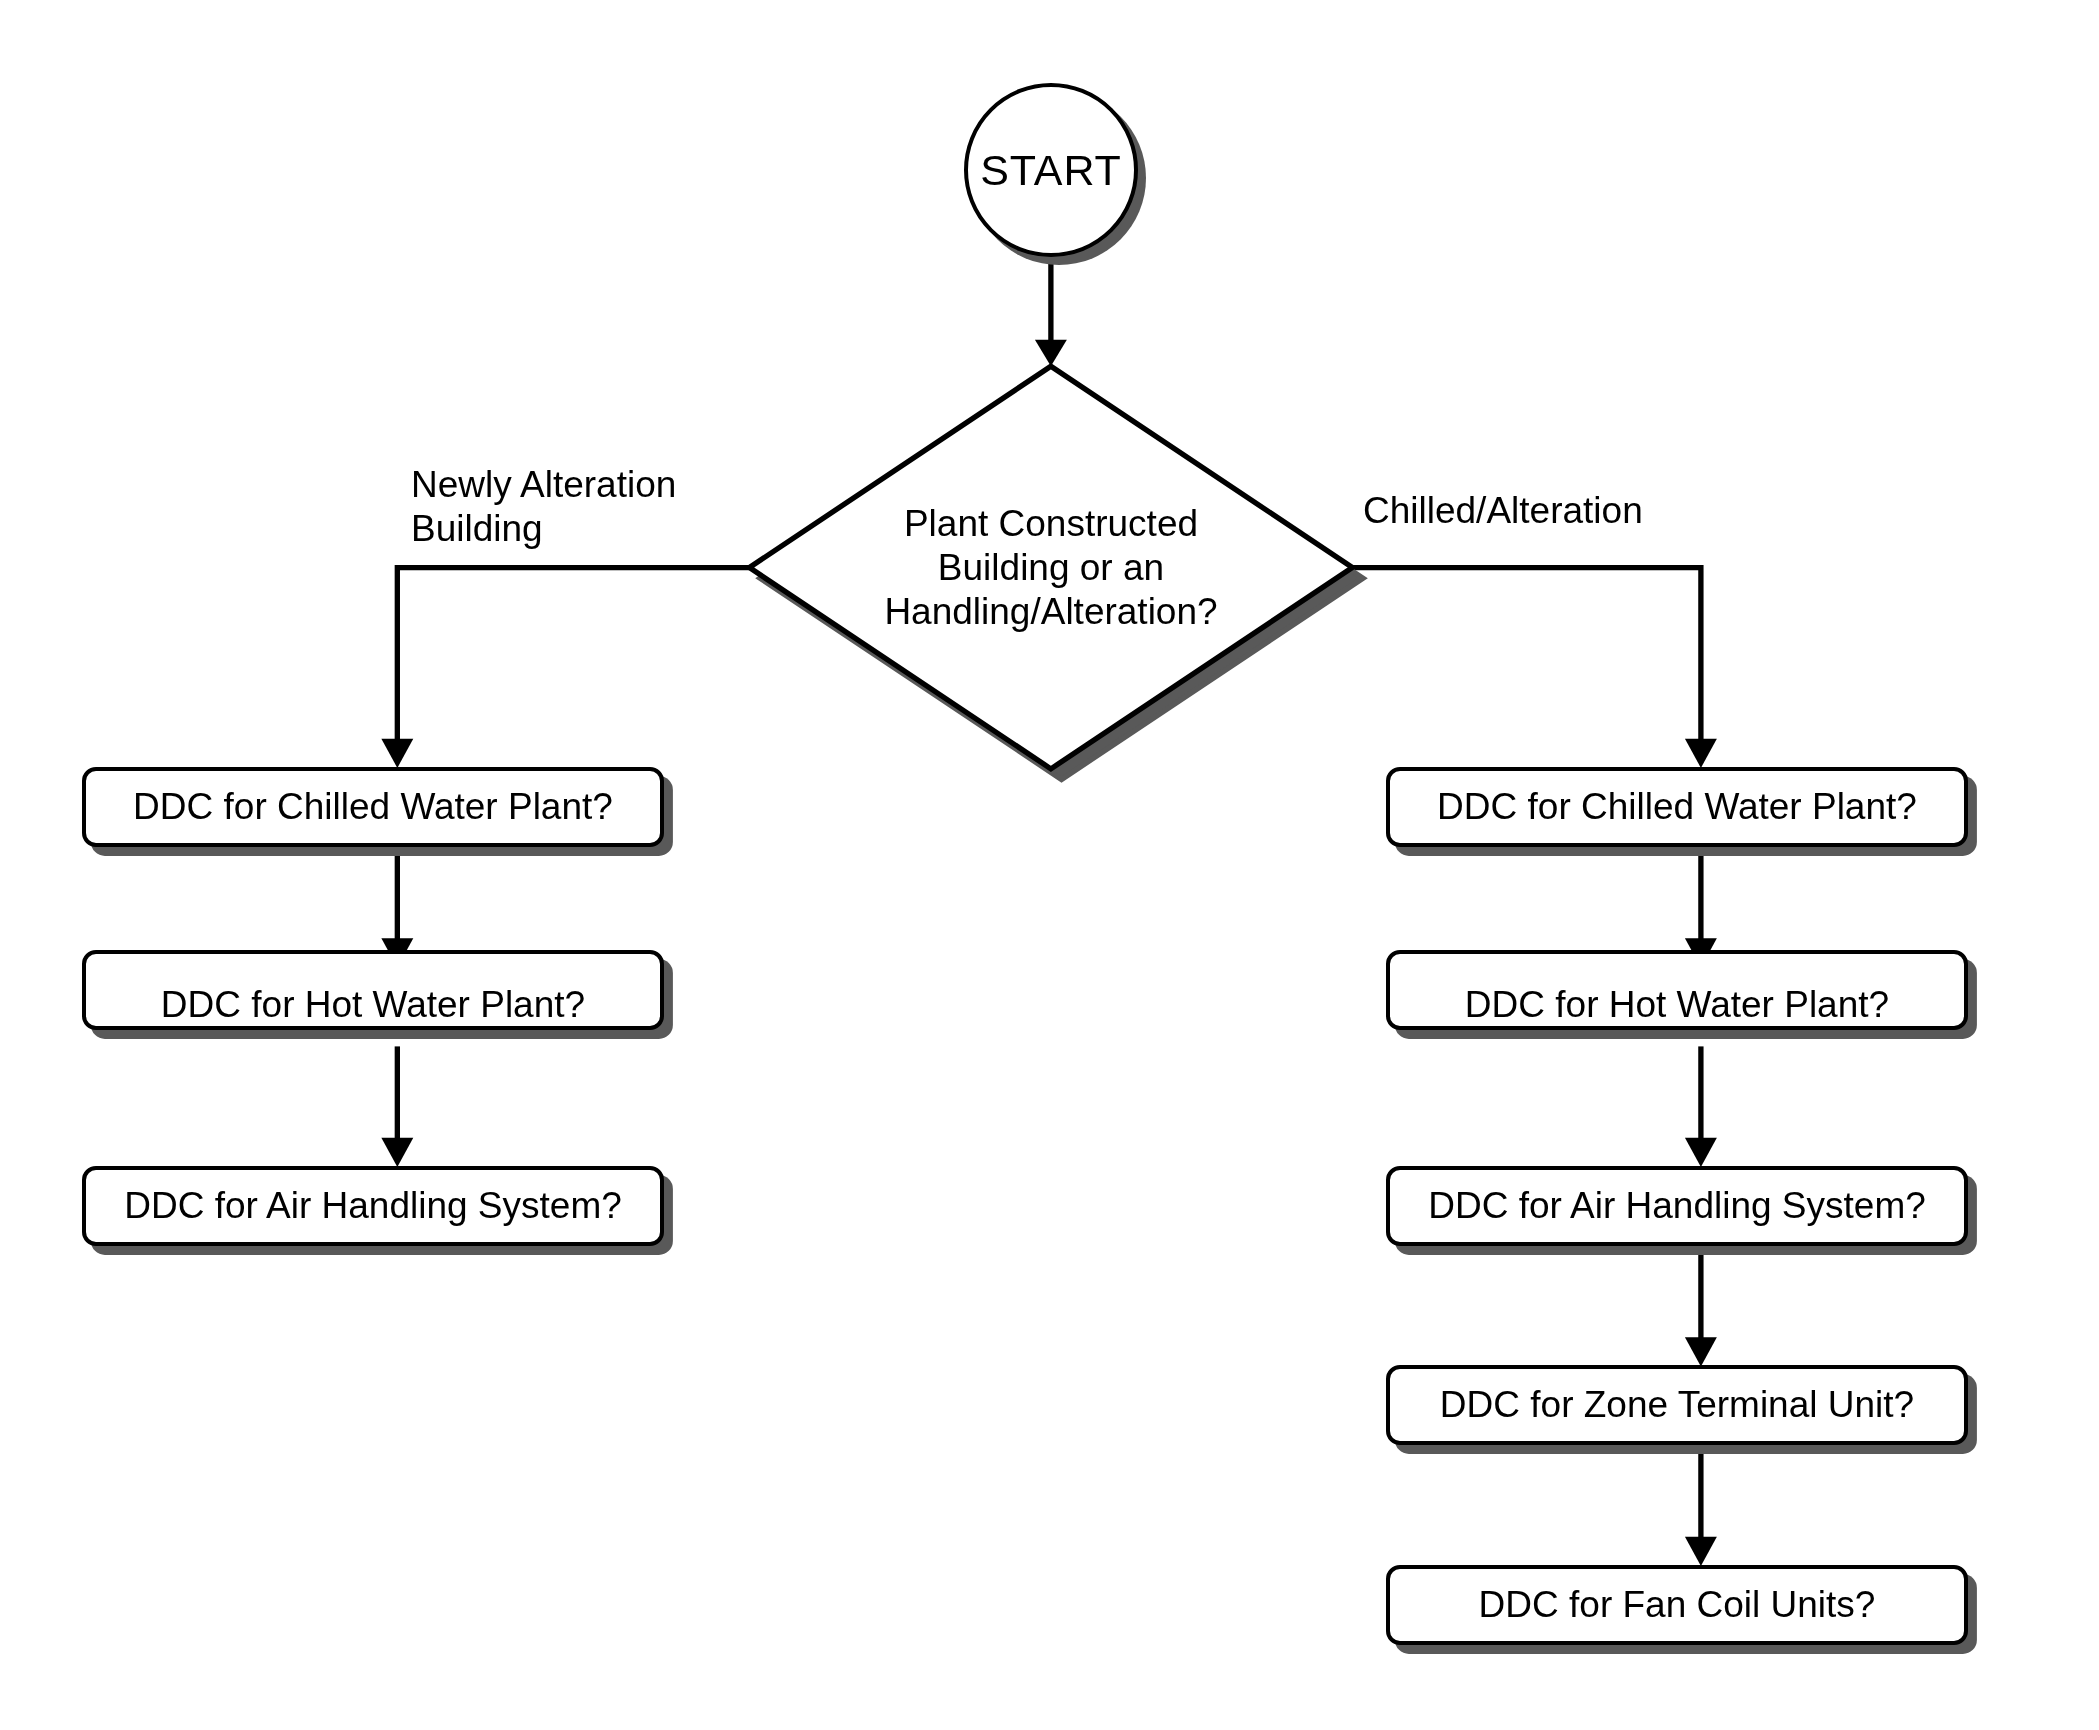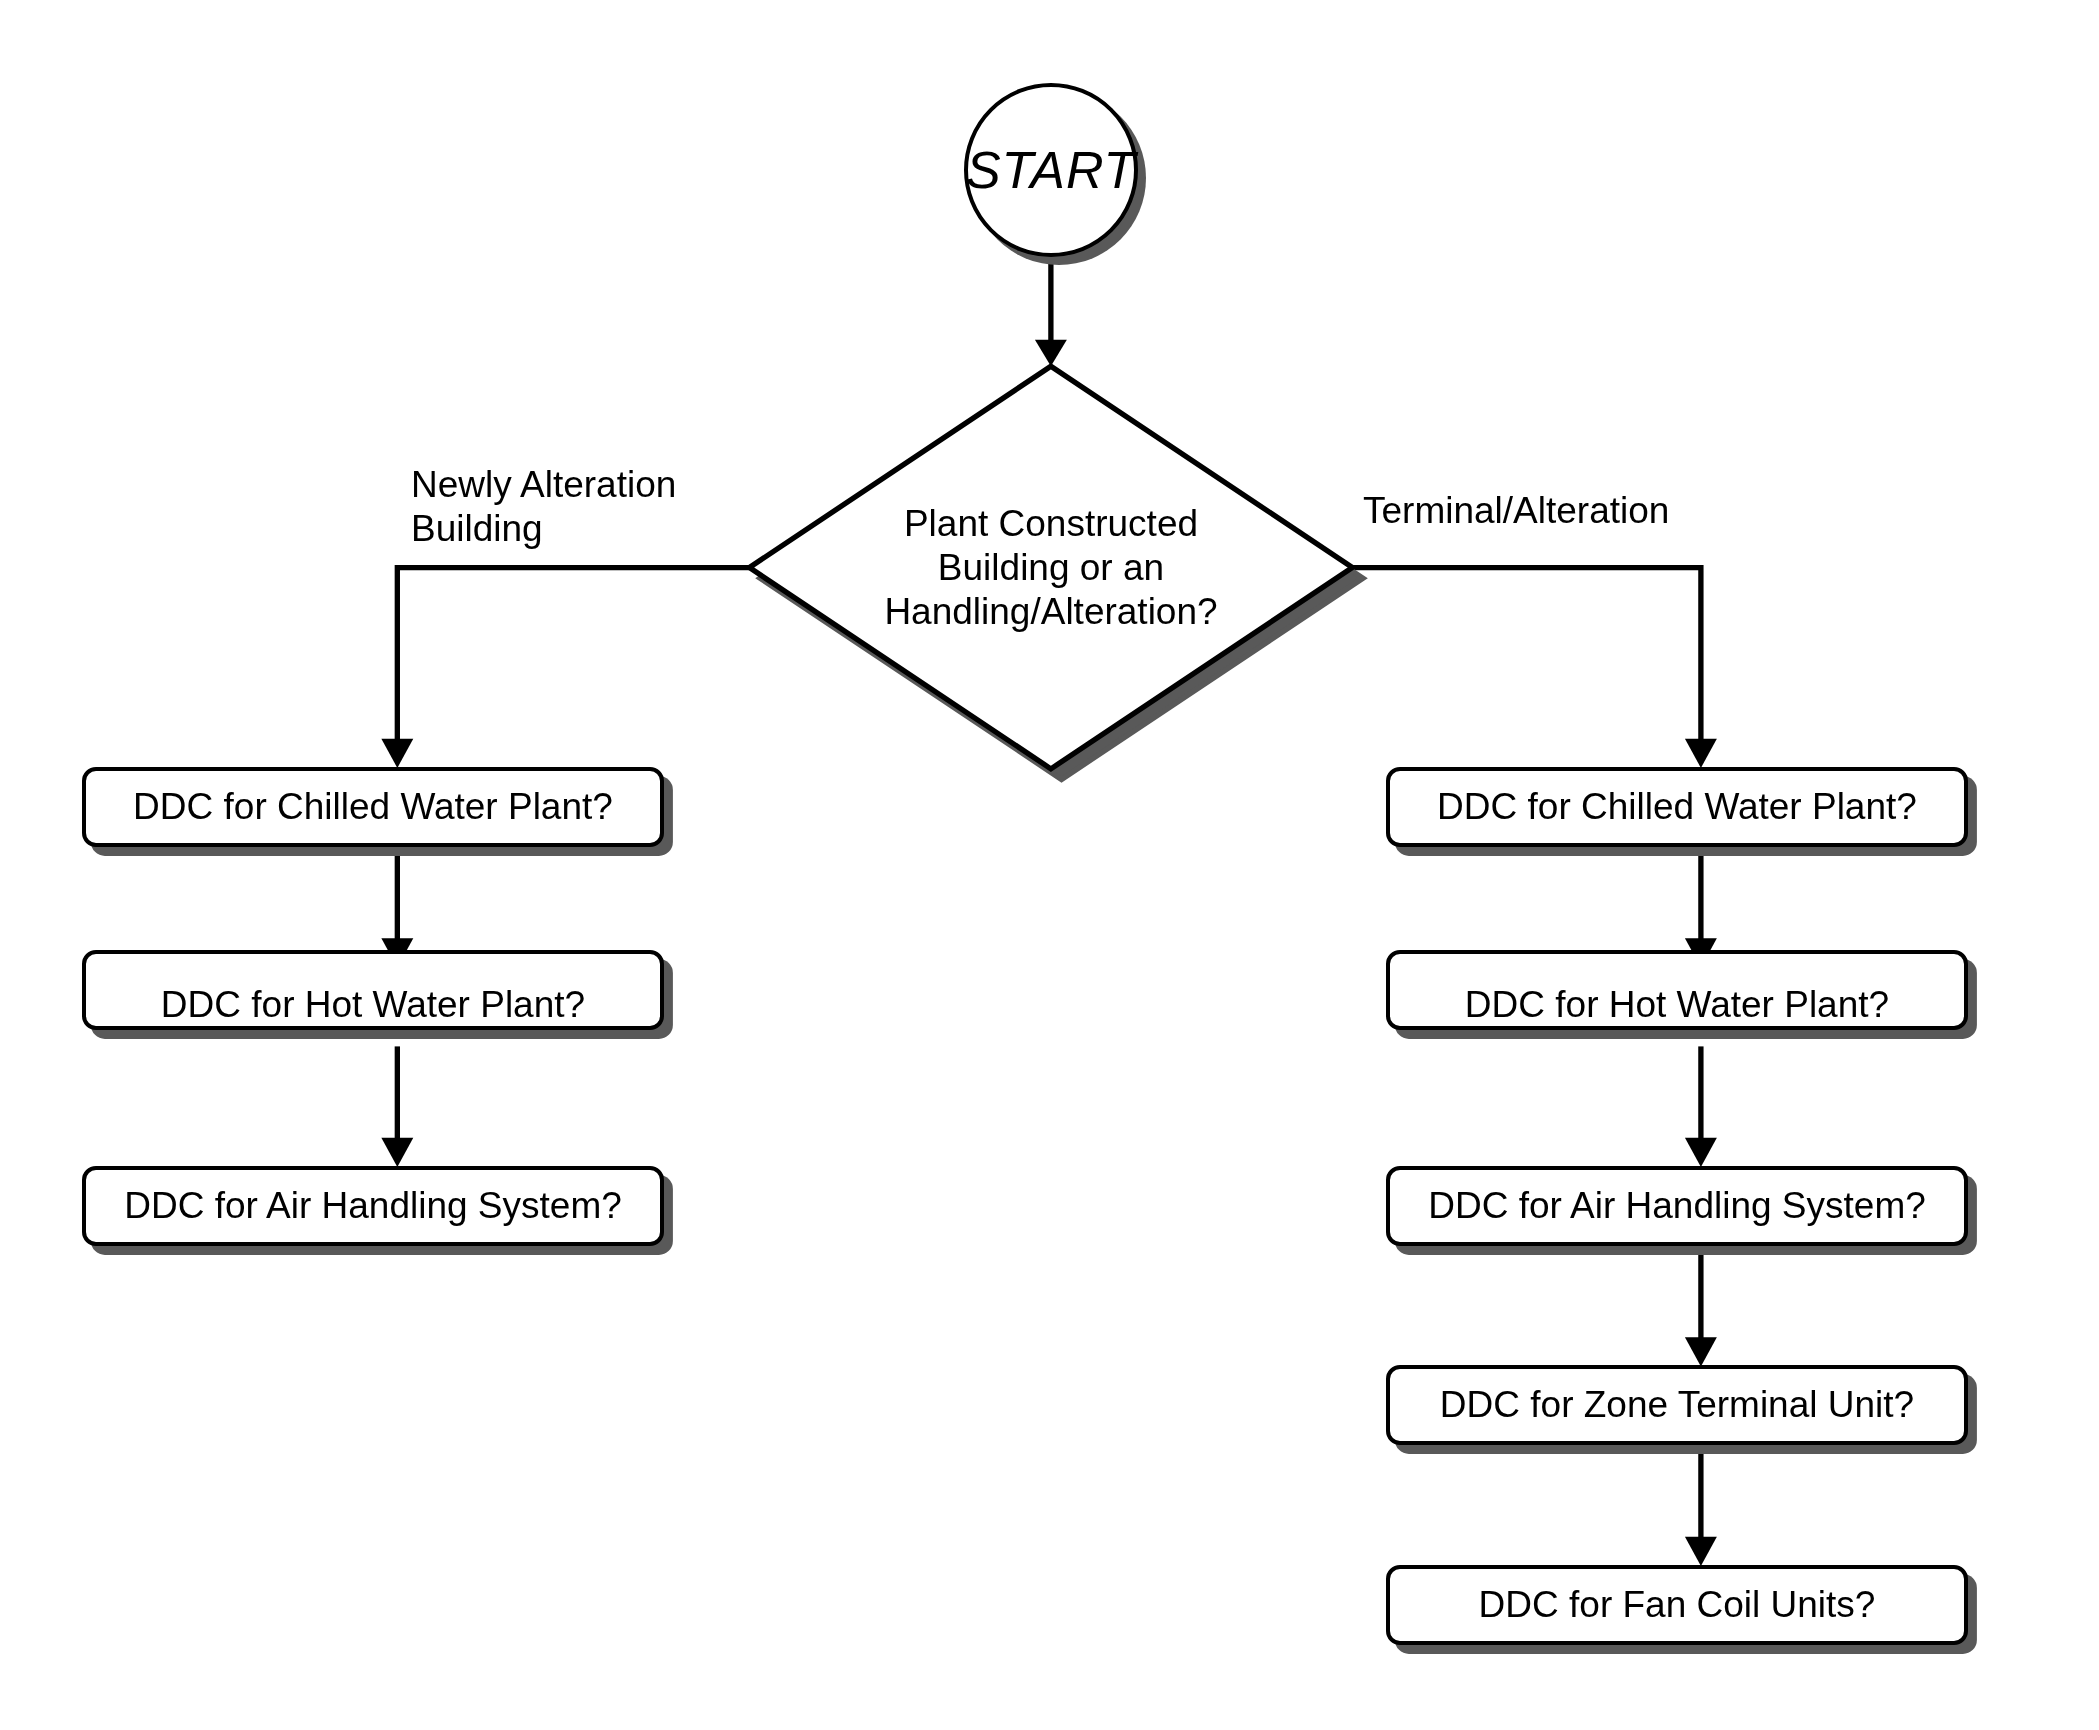--- a/index.html
+++ b/index.html
@@ -35,23 +35,22 @@
     box-sizing: border-box;
   }
   .start-circle {
     left: 964px;
     top: 83px;
     width: 174px;
     height: 174px;
     border: 4.4px solid #000000;
     border-radius: 50%;
     box-shadow: 8px 8px 0 #595959;
-    font-size: 52px;
+    font-size: 43px;
     letter-spacing: 0.9px;
-    font-style: italic;
   }
   .process-box {
     width: 582px;
     height: 80px;
     border: 4.4px solid #000000;
     border-radius: 14px;
     box-shadow: 8.9px 8.9px 0 #595959;
     font-size: 37px;
     white-space: nowrap;
   }
@@ -128,21 +127,21 @@
     <span>START</span>
   </div>
 
   <div class="decision-label">
     <div>Plant Constructed</div>
     <div>Building or an</div>
     <div>Handling/Alteration?</div>
   </div>
 
   <div class="branch-label branch-label-left">Newly Alteration Building</div>
-  <div class="branch-label branch-label-right">Terminal/Alteration</div>
+  <div class="branch-label branch-label-right">Chilled/Alteration</div>
 
   <div class="node process-box lcol row1">
     <span>DDC for Chilled Water Plant?</span>
   </div>
   <div class="node process-box lcol row2">
     <span>DDC for Hot Water Plant?</span>
   </div>
   <div class="node process-box lcol row3">
     <span>DDC for Air Handling System?</span>
   </div>

